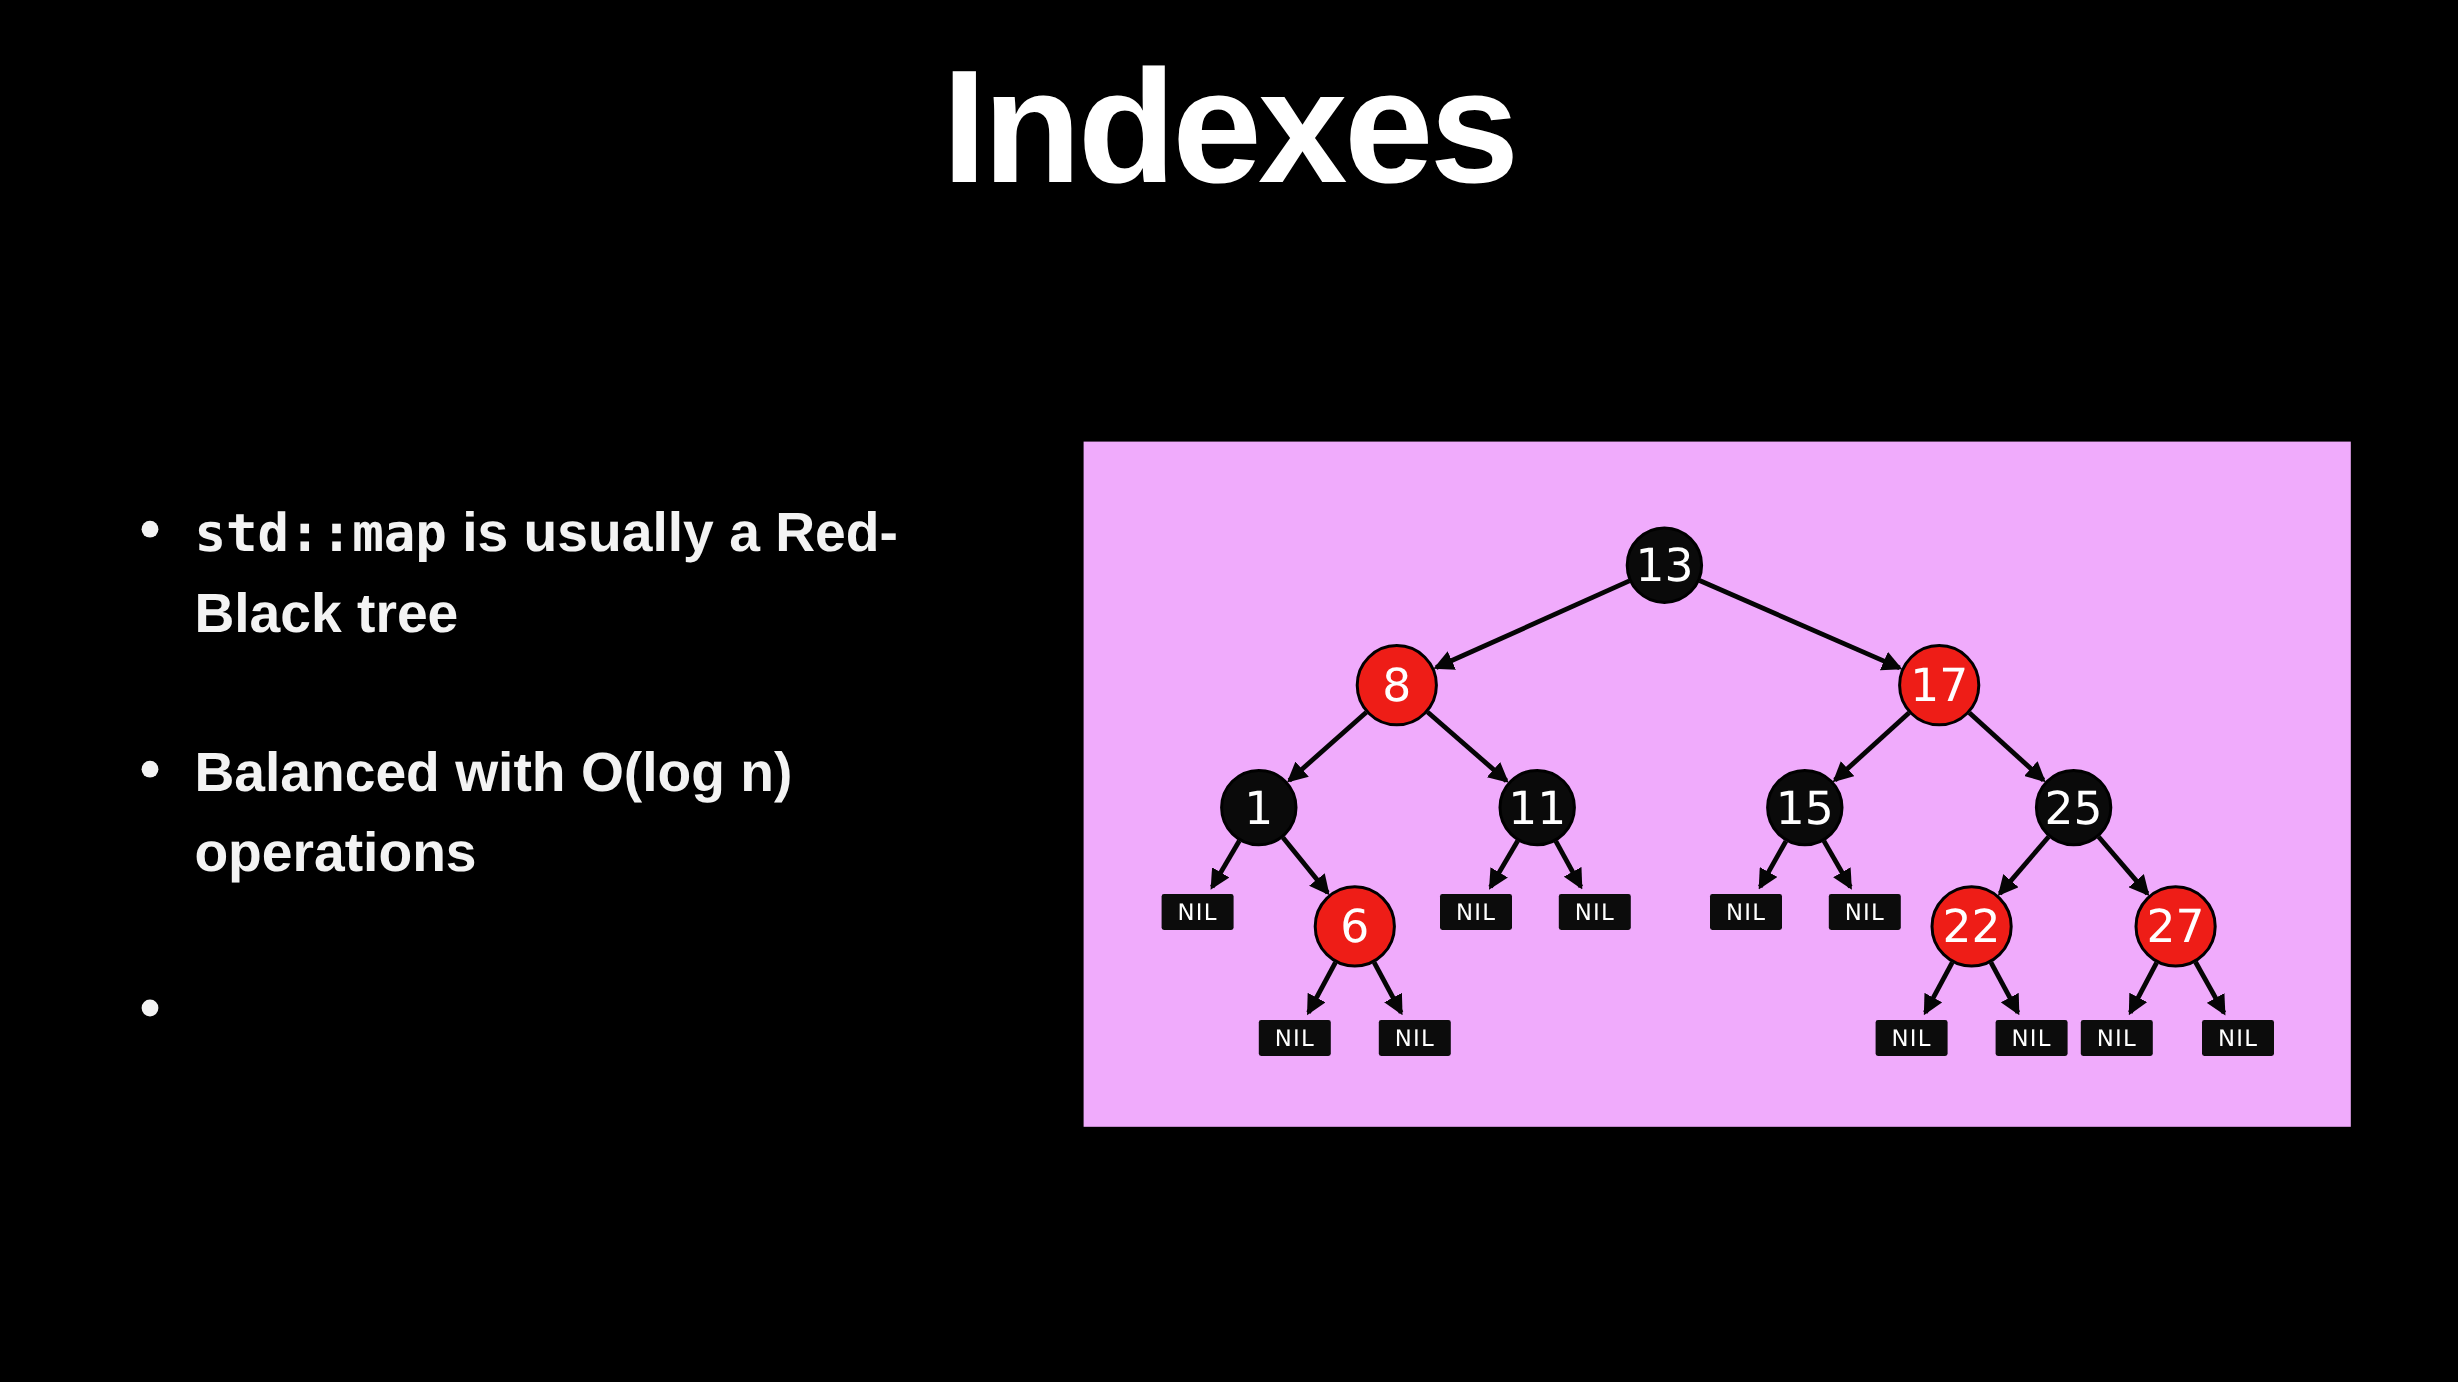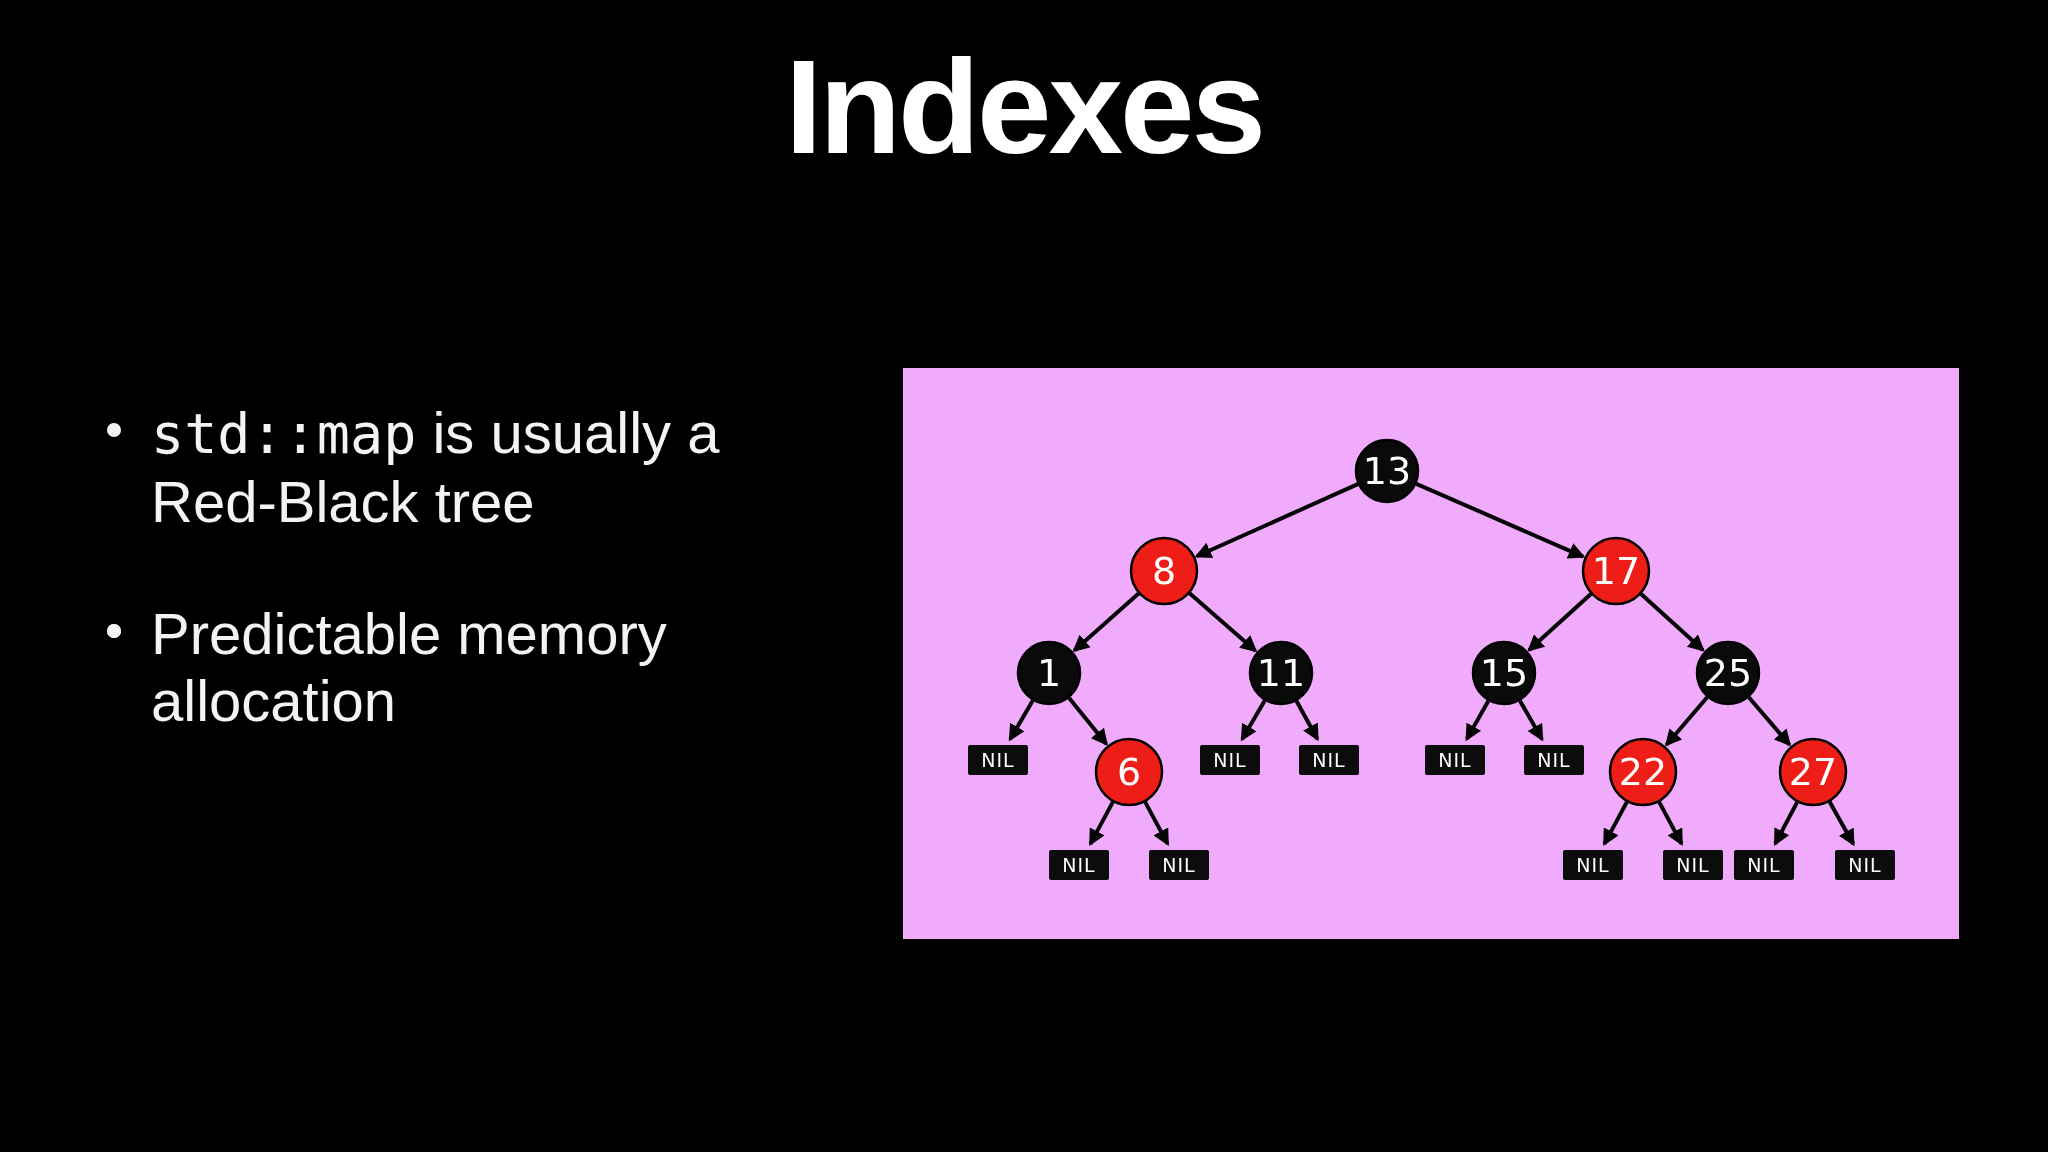--- a/index.html
+++ b/index.html
@@ -18,25 +18,25 @@
     color:#ffffff;
     font-size:134px;
     font-weight:800;
     letter-spacing:-3px;
     line-height:1.0;
   }
   .bullets{
     position:absolute;
     left:104px;top:398px;
     width:648px;
-    margin:1px;padding:0;
+    margin:12px;padding:0;
     list-style:none;
     color:#f3f3f3;
-    font-size:58px;
-    font-weight:400;
+    font-size:46px;
+    font-weight:700;
     line-height:67px;
   }
   .bullets li{
     position:relative;
     padding-left:46px;
     margin-bottom:65px;
   }
   .dot{
     position:absolute;
     left:2px;top:24px;
@@ -63,24 +63,24 @@
 
   <h1 class="title">Indexes</h1>
 
   <ul class="bullets">
     <li>
       <span class="dot"></span>
       <span class="code">std::map</span><span> is usually a Red-Black tree</span>
     </li>
     <li>
       <span class="dot"></span>
+      <span>Balanced with O(log n) operations</span>
     </li>
     <li>
       <span class="dot"></span>
-      <span>Predictable memory allocation</span>
     </li>
   </ul>
 
   <div class="panel">
     <svg id="tree-svg" xmlns="http://www.w3.org/2000/svg" viewBox="0 0 1056 571">
         <defs>
           <marker id="arrow" viewBox="0 0 10 10" refX="8.5" refY="5" markerWidth="4.2" markerHeight="4.2" orient="auto-start-reverse">
             <path d="M0,0 L10,5 L0,10 z" fill="#050505"></path>
           </marker>
         </defs>

